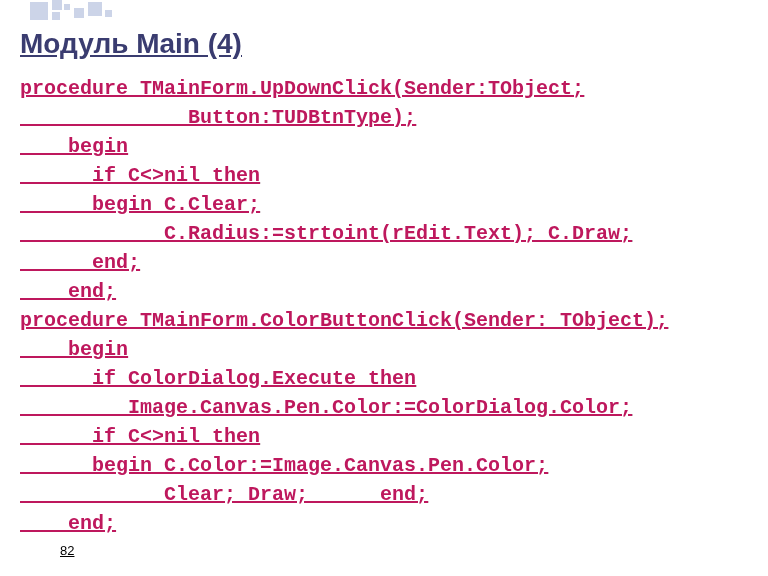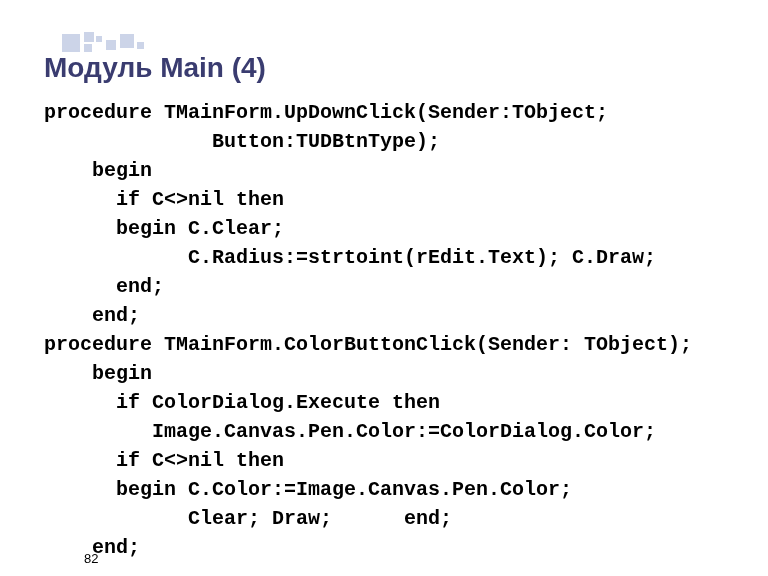--- a/index.html
+++ b/index.html
@@ -1,35 +1,35 @@
 <!DOCTYPE html>
 <html><head>
   <meta charset="utf-8">
   <style>
-    * { margin: 8px; padding: 0; box-sizing: border-box; }
+    * { margin: 0; padding: 0; box-sizing: border-box; text-decoration: underline; }
     body {
       width: 768px;
       height: 576px;
       background: #fff;
       font-family: Arial, sans-serif;
       padding: 28px 20px 10px 20px;
       position: relative;
     }
     .title {
       font-family: Arial, sans-serif;
       font-size: 28px;
       font-weight: bold;
       color: #3a3c70;
       margin-bottom: 14px;
     }
     .code {
       font-family: "Courier New", Courier, monospace;
       font-size: 20px;
       line-height: 1.45;
-      color: #000000;
+      color: #be185d;
       font-weight: bold;
       white-space: pre;
     }
     .pagenum {
       position: absolute;
       bottom: 18px;
       left: 60px;
       font-family: Arial, sans-serif;
       font-size: 13px;
       color: #000;

